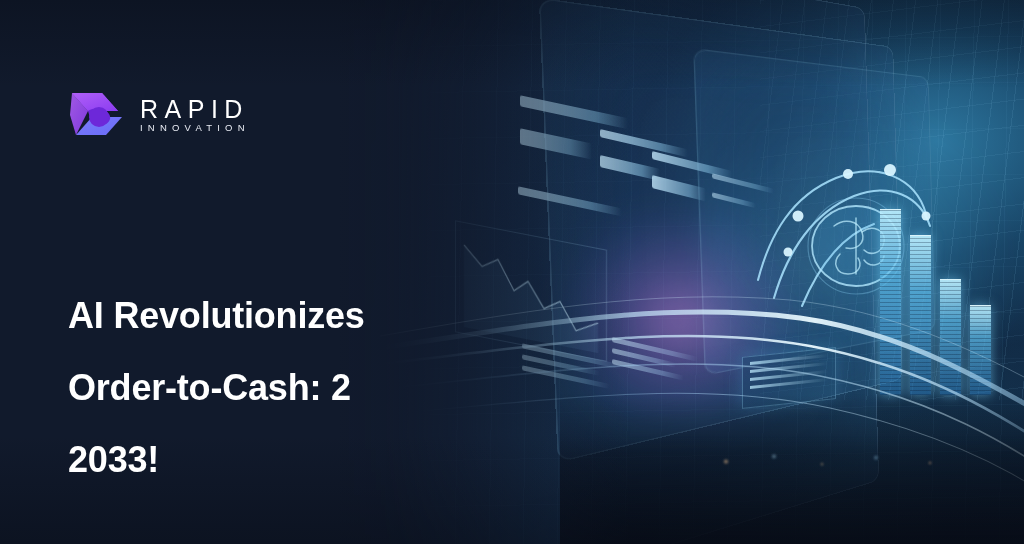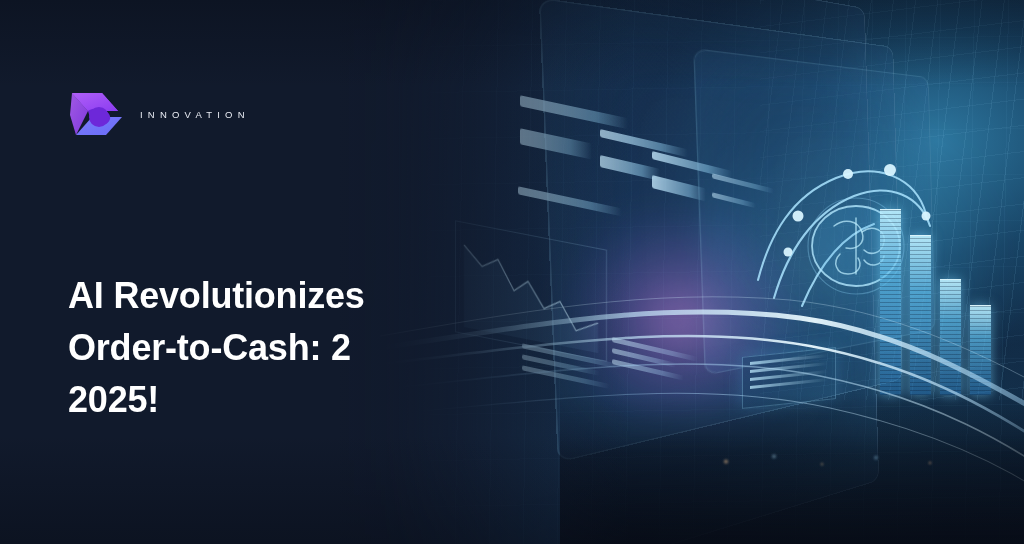--- a/index.html
+++ b/index.html
@@ -181,21 +181,21 @@
     letter-spacing:5.2px;line-height:1.2;
   }
 
   .headline{
     position:absolute;left:68px;top:246px;width:560px;
     color:#ffffff;
     font-size:36px;font-weight:700;
     line-height:52px;
     letter-spacing:-.2px;
   }
-  .headline .ln{display:block;white-space:nowrap;}
+  .headline .ln{display:block;white-space:nowrap;margin-top:20px;}
 </style>
 </head>
 <body>
 
 <div id="banner">
 
   <div class="art">
 
     <div class="art-base"></div>
     <div class="grid-wall"></div>
@@ -341,23 +341,24 @@
 
         <path d="M8,47 L38,47 L54,29 L24,29 Z" fill="url(#gBot)"></path>
 
         <path d="M4,5 L20,23 L8,47 L2,27 Z" fill="url(#gTop)" opacity=".9"></path>
 
         <path d="M20,23 C20,23 30,17 38,23 C45,28 42,34 38,36 L24,36 Z" fill="#6d28d9"></path>
         <circle cx="31" cy="29" r="10" fill="#6d28d9"></circle>
       </svg>
     </span>
     <span class="logo-words">
+      <span class="logo-rapid">RAPID</span>
       <span class="logo-innovation">INNOVATION</span>
     </span>
   </div>
 
   <h1 class="headline">
     <span class="ln">AI Revolutionizes</span>
     <span class="ln">Order-to-Cash: 2</span>
-    <span class="ln">2025!</span>
+    <span class="ln">2033!</span>
   </h1>
 
 </div>
 
 </body></html>

